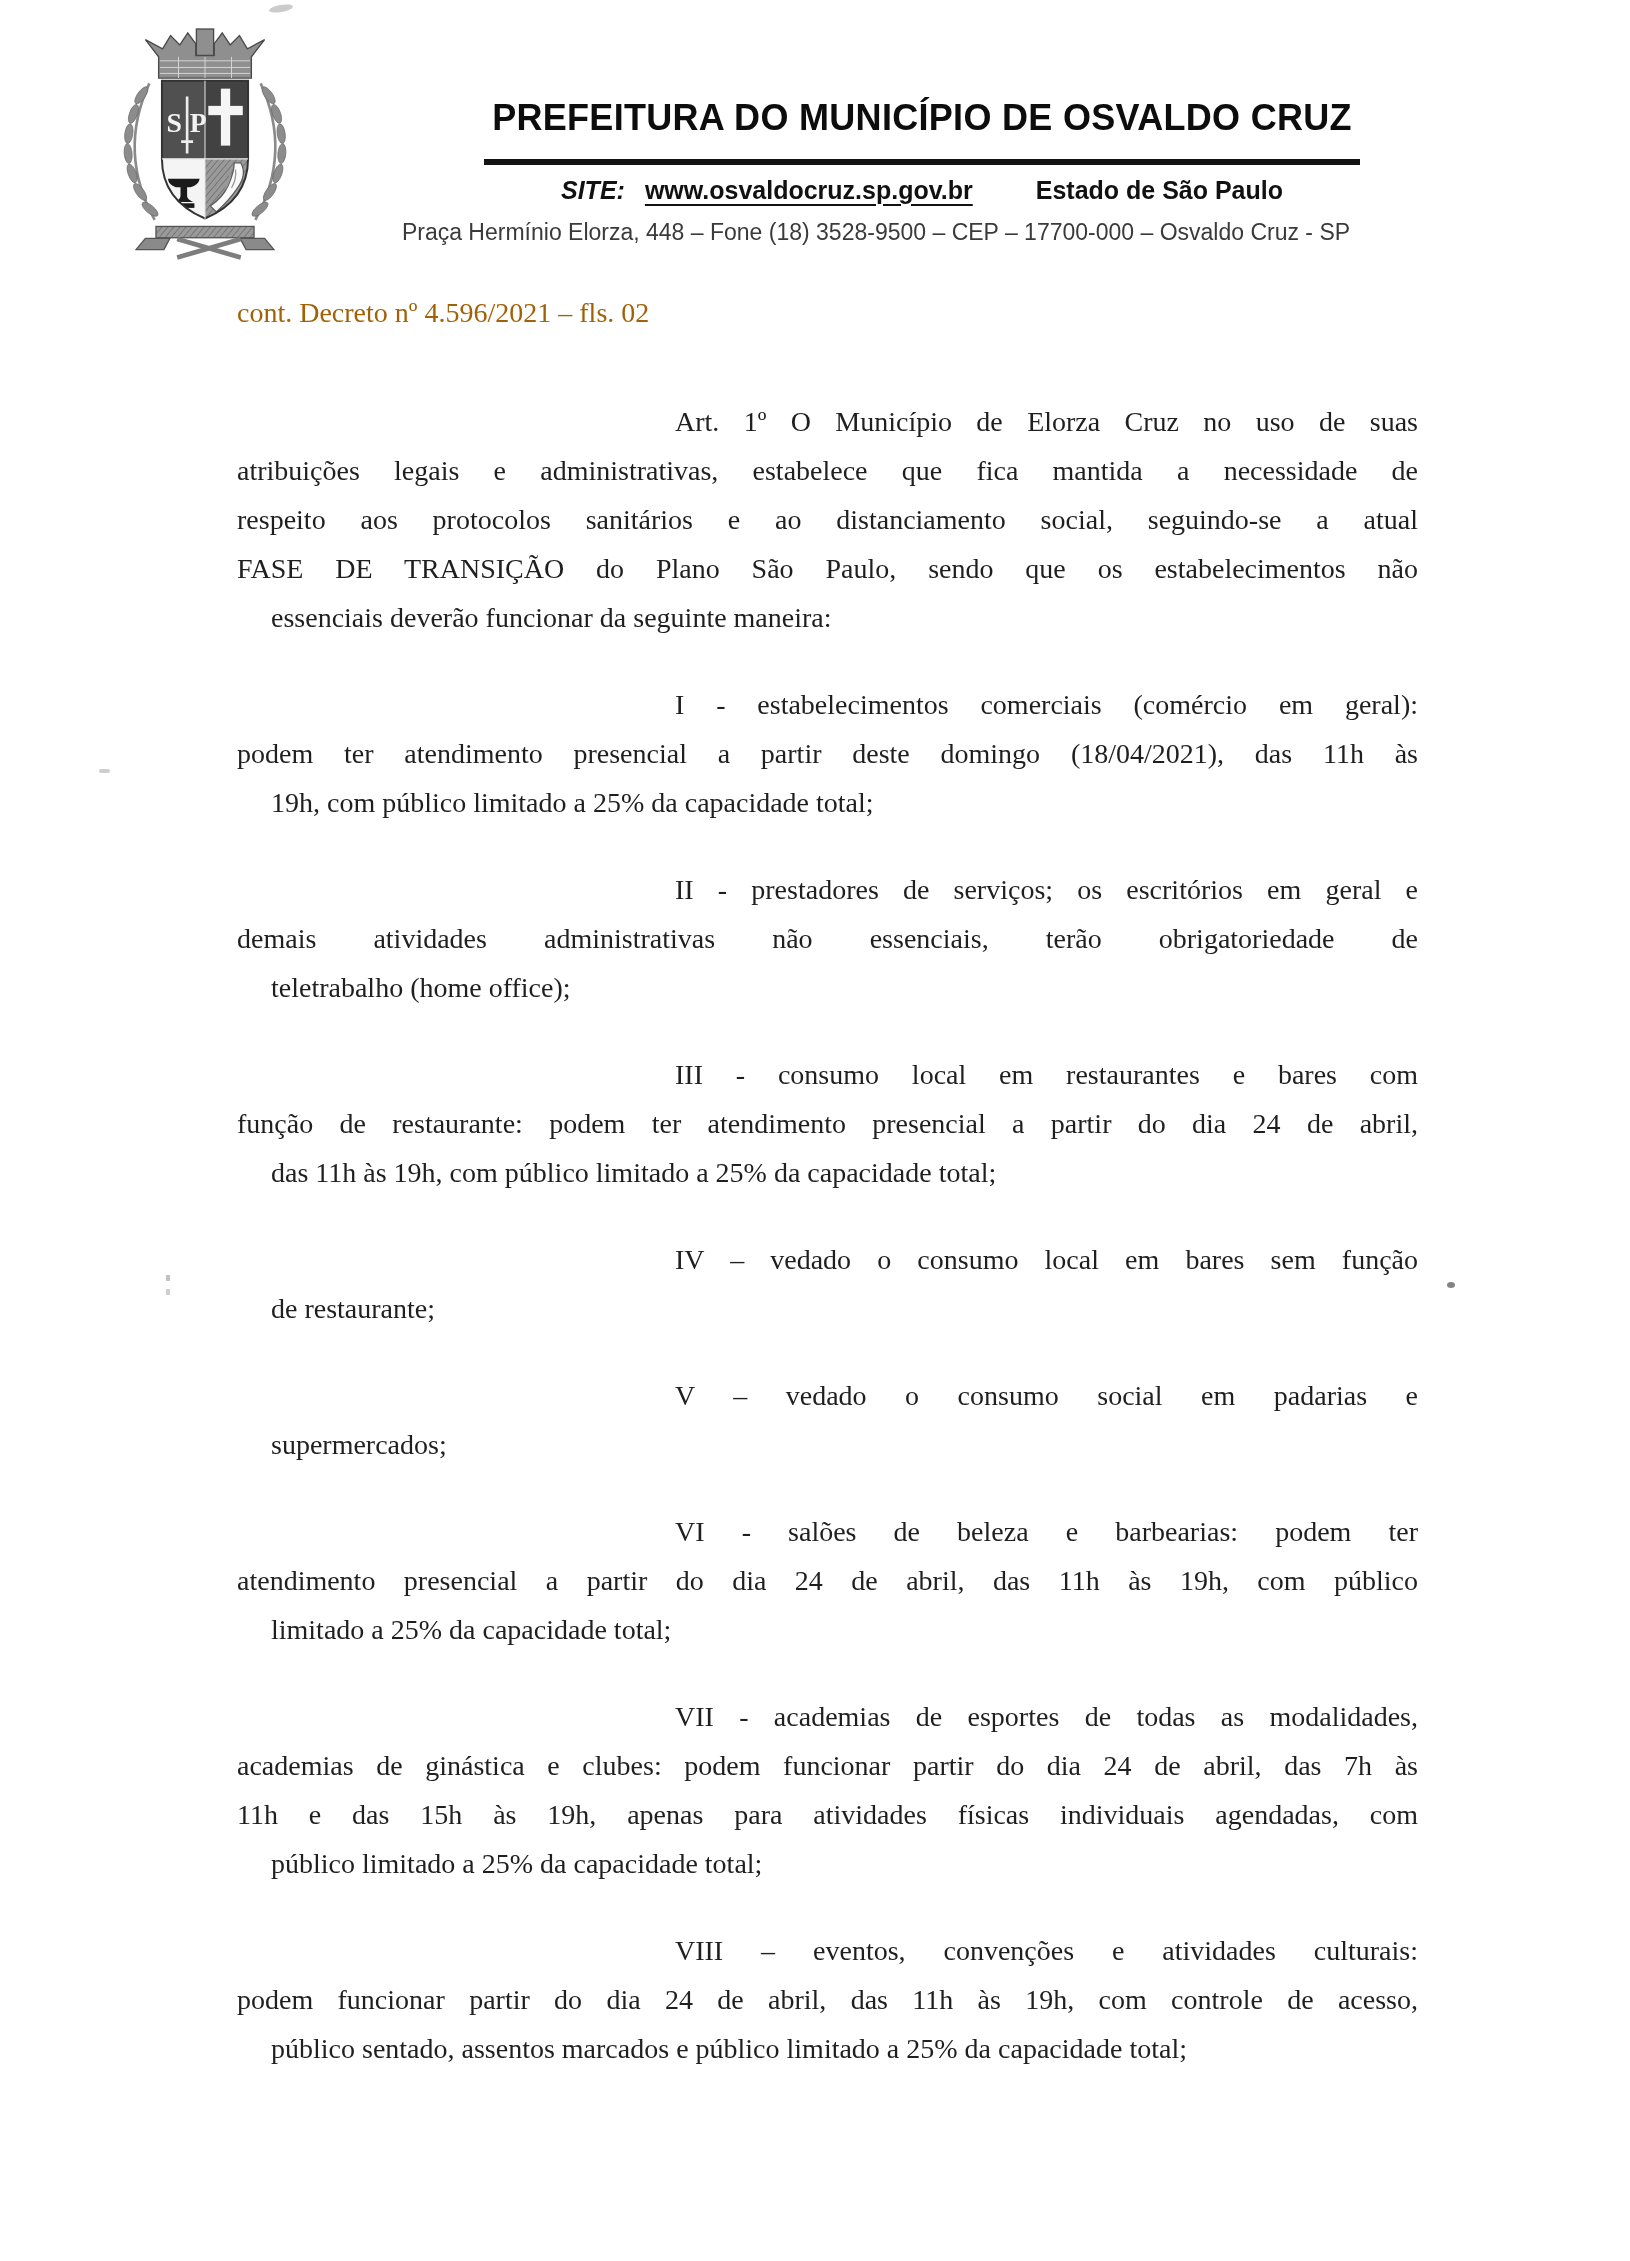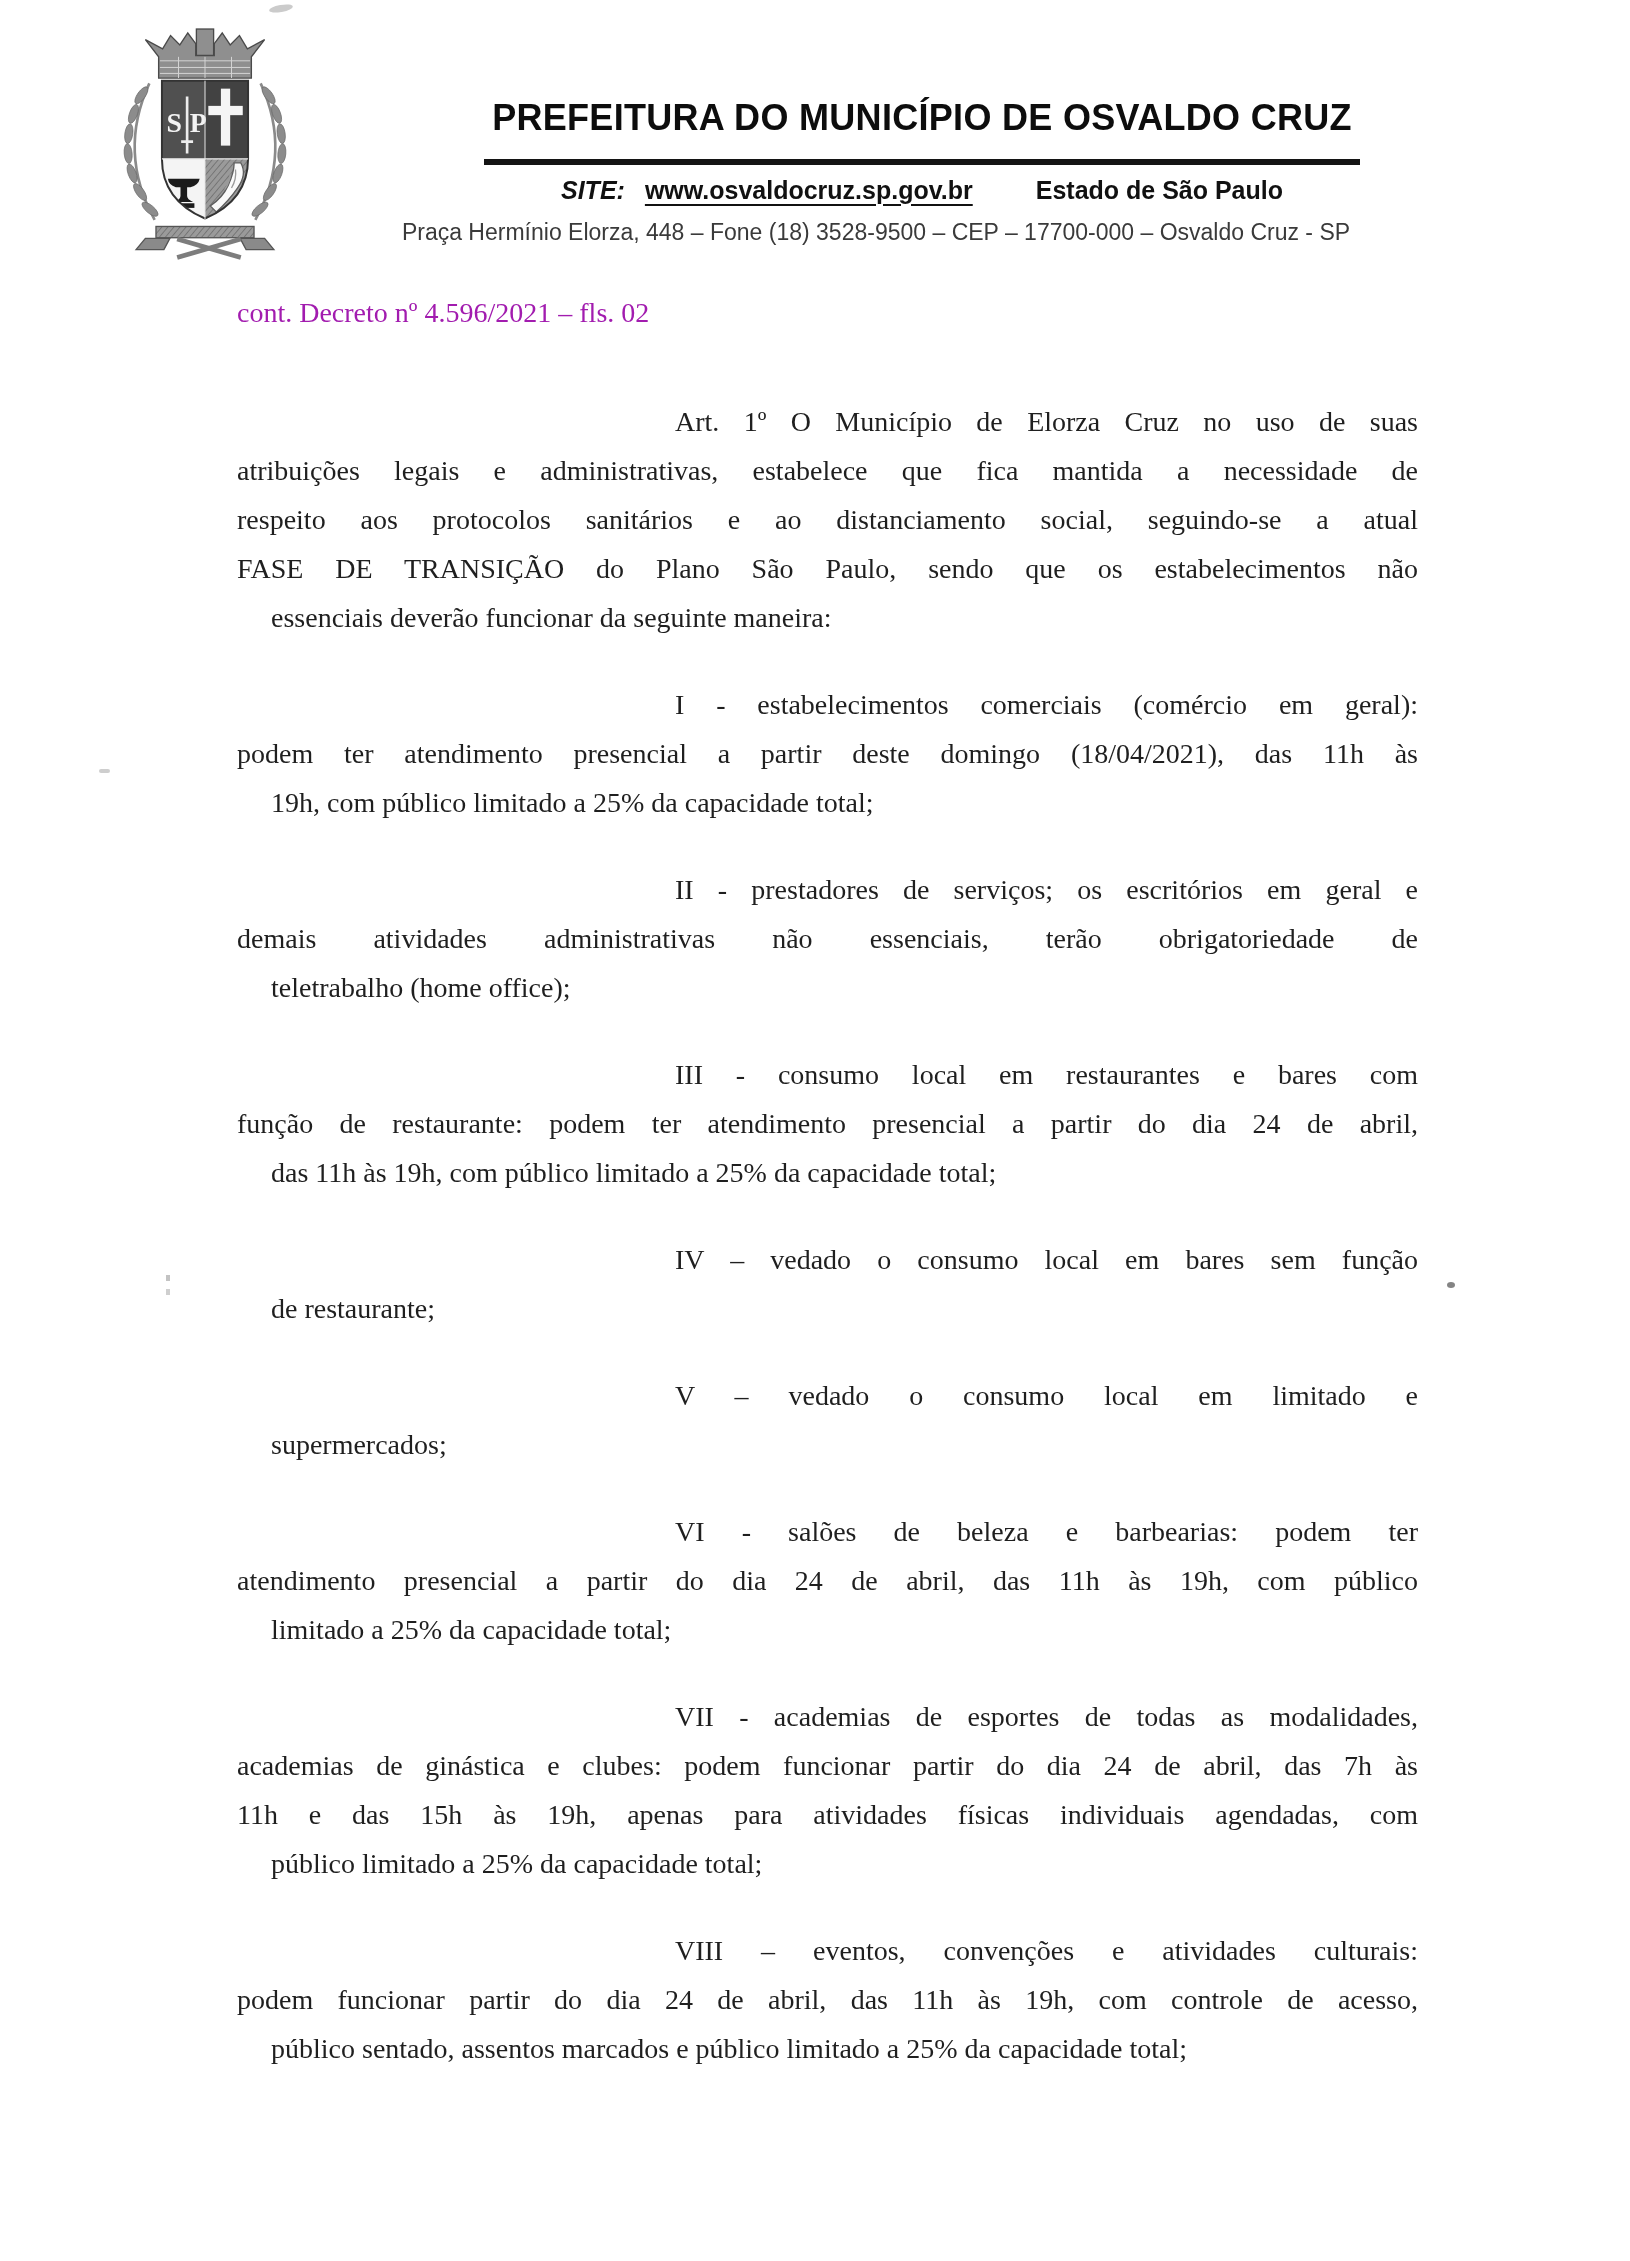--- a/index.html
+++ b/index.html
@@ -46,21 +46,21 @@
   .address {
     position: relative; left: -46px;
     margin-top: 14.5px;
     font-size: 23px; font-weight: normal; color: #3a3a3a;
     white-space: nowrap;
   }
 
   
   .cont-line {
     margin: 34px 0 0 237px;
-    font-size: 28px; color: #a21caf; font-family: Liberation Serif, serif;
+    font-size: 28px; color: #a16207; font-family: Liberation Serif, serif;
   }
   .doc-body {
     margin: 68px 0 0 237px;
     width: 1181px;
     font-size: 28px; line-height: 49px;
     color: #1f1f1f;
   }
   .para { margin-bottom: 38px; }
   .line { text-align: justify; text-align-last: justify; }
   .line.first { padding-left: 438px; }
@@ -215,21 +215,21 @@
       <div class="para">
         <div class="line first">III - consumo local em restaurantes e bares com</div>
         <div class="line">função de restaurante: podem ter atendimento presencial a partir do dia 24 de abril,</div>
         <div class="line last">das 11h às 19h, com público limitado a 25% da capacidade total;</div>
       </div>
       <div class="para">
         <div class="line first">IV – vedado o consumo local em bares sem função</div>
         <div class="line last">de restaurante;</div>
       </div>
       <div class="para">
-        <div class="line first">V – vedado o consumo local em limitado e</div>
+        <div class="line first">V – vedado o consumo social em padarias e</div>
         <div class="line last">supermercados;</div>
       </div>
       <div class="para">
         <div class="line first">VI - salões de beleza e barbearias: podem ter</div>
         <div class="line">atendimento presencial a partir do dia 24 de abril, das 11h às 19h, com público</div>
         <div class="line last">limitado a 25% da capacidade total;</div>
       </div>
       <div class="para">
         <div class="line first">VII - academias de esportes de todas as modalidades,</div>
         <div class="line">academias de ginástica e clubes: podem funcionar partir do dia 24 de abril, das 7h às</div>

